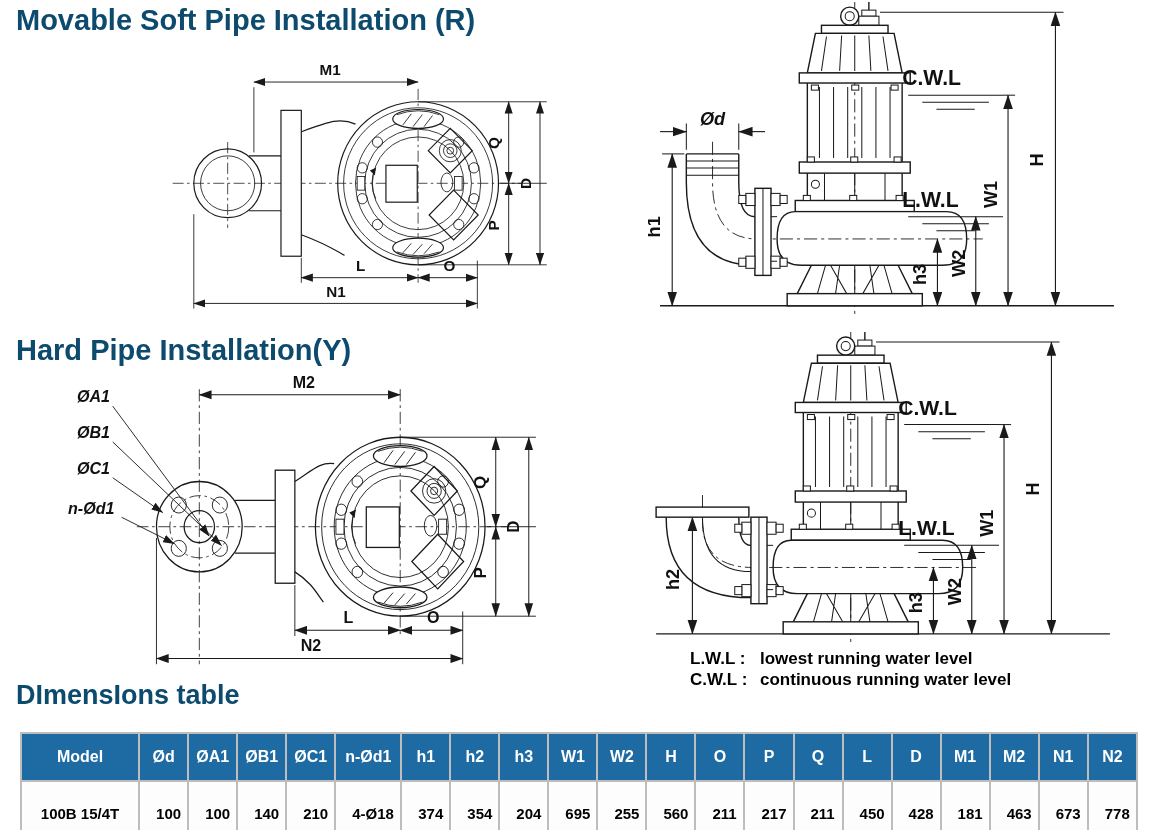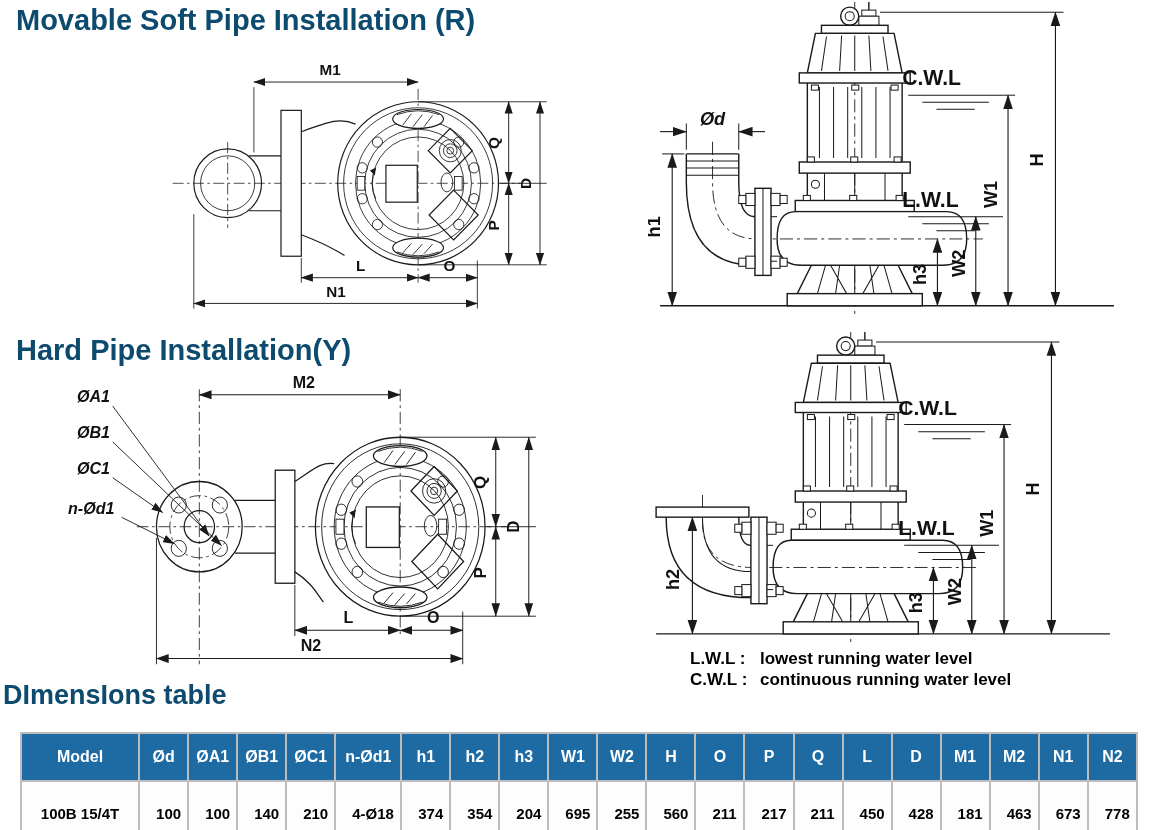--- a/index.html
+++ b/index.html
@@ -447,21 +447,21 @@
   <div class="row">
     <span class="lab">L.W.L :</span>
     <span>lowest running water level</span>
   </div>
   <div class="row">
     <span class="lab">C.W.L :</span>
     <span>continuous running water level</span>
   </div>
 </div>
 
-<h2 class="sec-title small" style="left:3px;top:680px;">DImensIons table</h2>
+<h2 class="sec-title small" style="left:16px;top:680px;">DImensIons table</h2>
 
 <div class="dim-table-wrap">
   <table class="dims">
     <colgroup>
       <col style="width:118px">
         <col style="width:49px">
         <col style="width:49px">
         <col style="width:49px">
       <col style="width:49px">
         <col style="width:66px">

